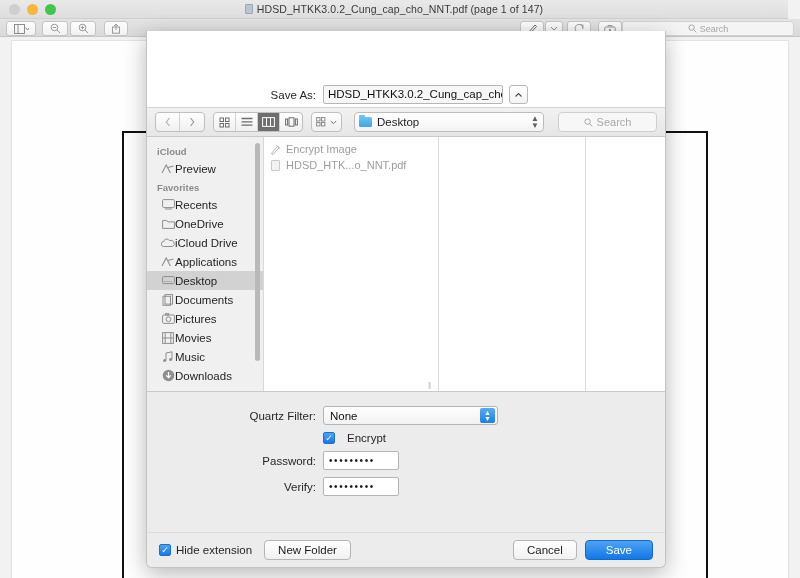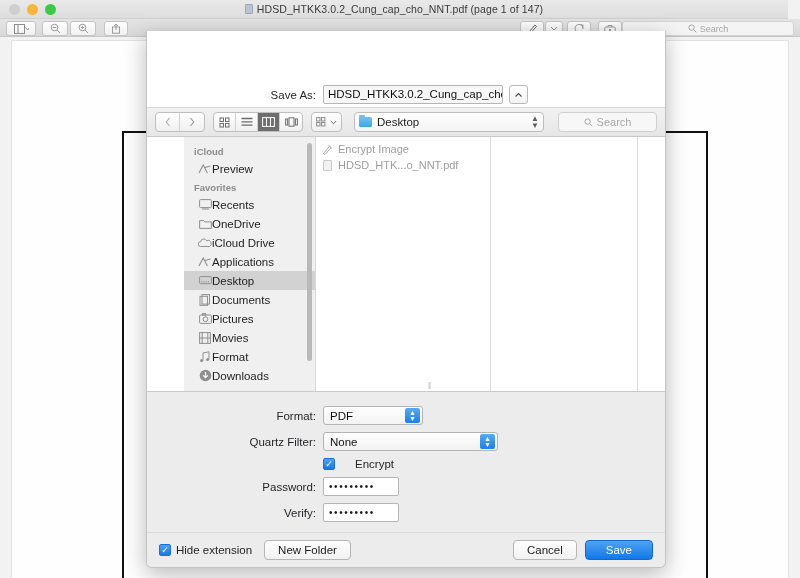--- a/index.html
+++ b/index.html
@@ -146,23 +146,23 @@
     display: flex; align-items: center; justify-content: center; gap: 4px;
     font-size: 11px; color: #a8a8a8;
   }
 
   
   .browser {
     position: relative; height: 255px; display: flex;
     background: #ffffff; border-bottom: 1px solid #c9c9c9;
   }
   .sidebar {
-    width: 132px; background: #f0f0f0;
+    width: 117px; background: #f0f0f0;
     border-right: 1px solid #d8d8d8;
-    padding-top: 5px; position: relative; overflow: hidden; margin-left: 37px;
+    padding-top: 5px; position: relative; overflow: hidden;
   }
   .sb-head {
     font-size: 9.5px; color: #8b8b8b; font-weight: bold;
     padding: 4px 0 2px 10px;
   }
   .sb-item {
     height: 19px; display: flex; align-items: center; 
     padding-left: 14px; font-size: 11.5px; color: #1f1f1f;
   }
   .sb-item.selected { background: #d2d2d2; }
@@ -507,21 +507,21 @@
           <span>Movies</span>
         </div>
         <div class="sb-item">
           <span class="sb-ico">
             <svg width="12" height="12" viewBox="0 0 12 12">
                 <path d="M4 9.5 V2 L10 0.8 V8.3" fill="none" stroke="#8f8f8f"></path>
                 <circle cx="2.6" cy="9.6" r="1.5" fill="#8f8f8f"></circle>
                 <circle cx="8.6" cy="8.4" r="1.5" fill="#8f8f8f"></circle>
               </svg>
           </span>
-          <span>Format</span>
+          <span>Music</span>
         </div>
         <div class="sb-item">
           <span class="sb-ico">
             <svg width="13" height="13" viewBox="0 0 13 13">
                 <circle cx="6.5" cy="6.5" r="5.8" fill="#8f8f8f"></circle>
                 <path d="M6.5 3 V8.4 M4.2 6.3 L6.5 8.6 L8.8 6.3" fill="none" stroke="#ffffff" stroke-width="1.2"></path>
               </svg>
           </span>
           <span>Downloads</span>
         </div>
@@ -548,37 +548,30 @@
       </div>
 
       <div class="col col2"></div>
       <div class="col col3"></div>
 
       <div class="col-resizer">||</div>
     </div>
 
     <div class="options">
       <div class="opt-row">
-        <div class="opt-label">Format:</div>
-        <div class="popup popup-format">
-          <span>PDF</span>
-          <span class="pop-arrows">▲<br>▼</span>
-        </div>
-      </div>
-      <div class="opt-row">
         <div class="opt-label">Quartz Filter:</div>
         <div class="popup popup-filter">
           <span>None</span>
           <span class="pop-arrows">▲<br>▼</span>
         </div>
       </div>
       <div class="opt-row">
         <div class="opt-label"></div>
         <div class="check">✓</div>
-        <span style="margin-left:20px;font-size:11.5px;color:#26262b;">Encrypt</span>
+        <span style="margin-left:12px;font-size:11.5px;color:#26262b;">Encrypt</span>
       </div>
       <div class="opt-row">
         <div class="opt-label">Password:</div>
         <div class="pw-input">•••••••••</div>
       </div>
       <div class="opt-row">
         <div class="opt-label">Verify:</div>
         <div class="pw-input">•••••••••</div>
       </div>
     </div>

